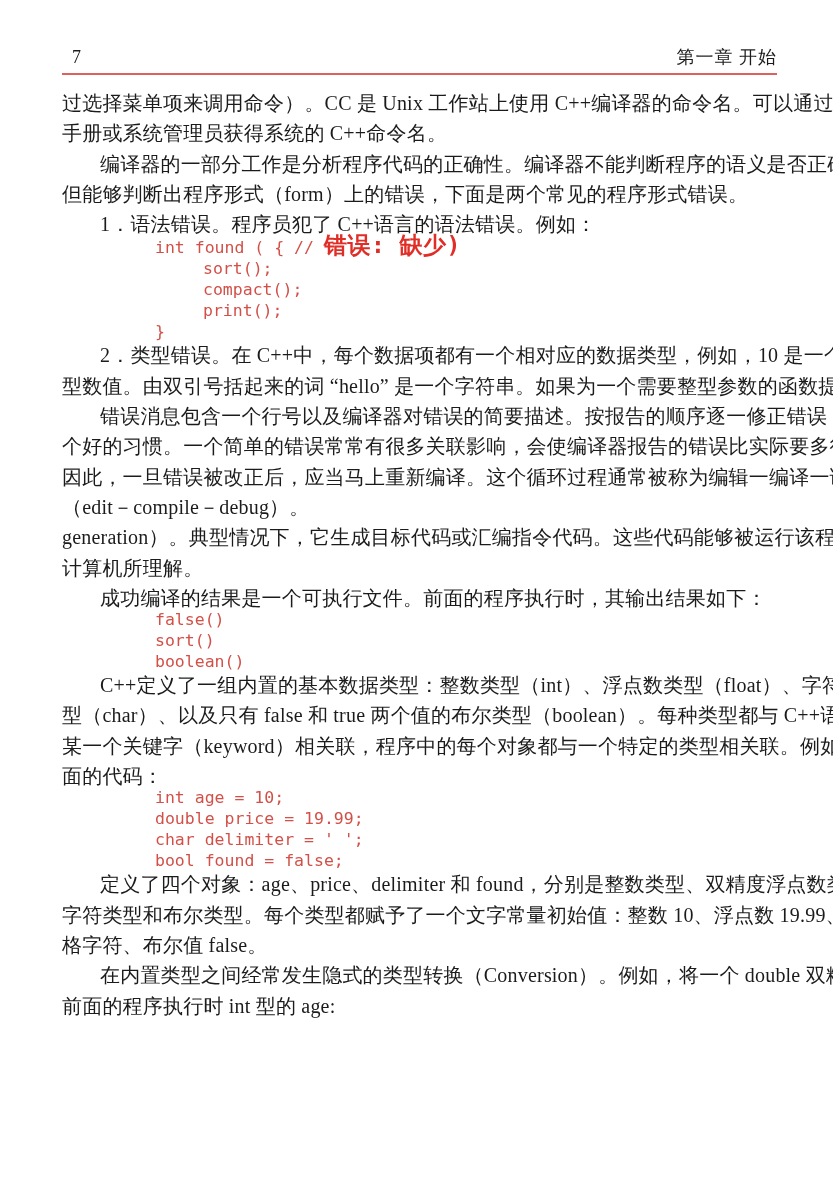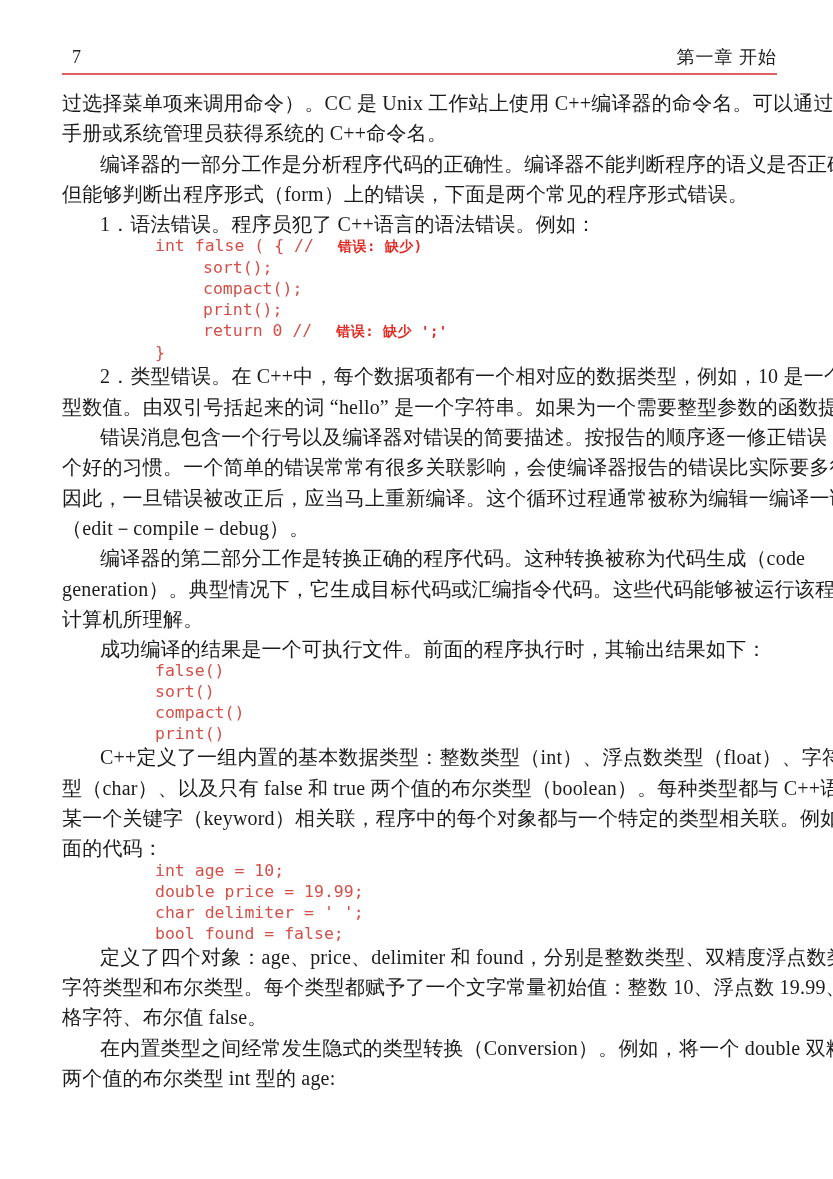--- a/index.html
+++ b/index.html
@@ -50,74 +50,70 @@
     font-size: 16.5px;
     line-height: 21px;
     color: #d25048;
     padding-left: 93px;
     white-space: pre;
   }
   .code-line.nest { padding-left: 141px; }
   .code-comment {
     font-weight: bold;
     color: #e02d26;
-    font-size: 14px;
+    font-size: 23px;
     letter-spacing: 0.5px;
-    margin-left: 14px;
   }
 </style>
 </head>
 <body>
 
 <div class="page">
   <div class="header-row">
     <span class="page-number">7</span>
     <span class="chapter-title">第一章 开始</span>
   </div>
   <div class="header-rule"></div>
 
   <div class="page-body">
       <div class="bline">过选择菜单项来调用命令）。CC 是 Unix 工作站上使用 C++编译器的命令名。可以通过参考</div>
       <div class="bline">手册或系统管理员获得系统的 C++命令名。</div>
       <div class="bline ind">编译器的一部分工作是分析程序代码的正确性。编译器不能判断程序的语义是否正确，</div>
       <div class="bline">但能够判断出程序形式（form）上的错误，下面是两个常见的程序形式错误。</div>
       <div class="bline ind">1．语法错误。程序员犯了 C++语言的语法错误。例如：</div>
       <div class="code-block">
-        <div class="code-line"><span>int false ( { // </span><span class="code-comment">错误: 缺少)</span></div>
+        <div class="code-line"><span>int found ( { // </span><span class="code-comment">错误: 缺少)</span></div>
         <div class="code-line nest"><span>sort();</span></div>
         <div class="code-line nest"><span>compact();</span></div>
         <div class="code-line nest"><span>print();</span></div>
-        <div class="code-line nest"><span>return 0 // </span><span class="code-comment">错误: 缺少 ';'</span></div>
         <div class="code-line"><span>}</span></div>
       </div>
       <div class="bline ind">2．类型错误。在 C++中，每个数据项都有一个相对应的数据类型，例如，10 是一个整</div>
       <div class="bline">型数值。由双引号括起来的词 “hello” 是一个字符串。如果为一个需要整型参数的函数提供</div>
       <div class="bline ind">错误消息包含一个行号以及编译器对错误的简要描述。按报告的顺序逐一修正错误，是</div>
       <div class="bline">个好的习惯。一个简单的错误常常有很多关联影响，会使编译器报告的错误比实际要多得多，</div>
       <div class="bline">因此，一旦错误被改正后，应当马上重新编译。这个循环过程通常被称为编辑一编译一调试</div>
       <div class="bline">（edit－compile－debug）。</div>
-      <div class="bline ind">编译器的第二部分工作是转换正确的程序代码。这种转换被称为代码生成（code</div>
       <div class="bline">generation）。典型情况下，它生成目标代码或汇编指令代码。这些代码能够被运行该程序的</div>
       <div class="bline">计算机所理解。</div>
       <div class="bline ind">成功编译的结果是一个可执行文件。前面的程序执行时，其输出结果如下：</div>
       <div class="code-block">
         <div class="code-line"><span>false()</span></div>
         <div class="code-line"><span>sort()</span></div>
-        <div class="code-line"><span>compact()</span></div>
-        <div class="code-line"><span>print()</span></div>
+        <div class="code-line"><span>boolean()</span></div>
       </div>
       <div class="bline ind">C++定义了一组内置的基本数据类型：整数类型（int）、浮点数类型（float）、字符类</div>
       <div class="bline">型（char）、以及只有 false 和 true 两个值的布尔类型（boolean）。每种类型都与 C++语言中</div>
       <div class="bline">某一个关键字（keyword）相关联，程序中的每个对象都与一个特定的类型相关联。例如，下</div>
       <div class="bline">面的代码：</div>
       <div class="code-block">
         <div class="code-line"><span>int age = 10;</span></div>
         <div class="code-line"><span>double price = 19.99;</span></div>
         <div class="code-line"><span>char delimiter = ' ';</span></div>
         <div class="code-line"><span>bool found = false;</span></div>
       </div>
       <div class="bline ind">定义了四个对象：age、price、delimiter 和 found，分别是整数类型、双精度浮点数类型、</div>
       <div class="bline">字符类型和布尔类型。每个类型都赋予了一个文字常量初始值：整数 10、浮点数 19.99、空</div>
       <div class="bline">格字符、布尔值 false。</div>
       <div class="bline ind">在内置类型之间经常发生隐式的类型转换（Conversion）。例如，将一个 double 双精度</div>
-      <div class="bline">两个值的布尔类型 int 型的 age:</div>
+      <div class="bline">前面的程序执行时 int 型的 age:</div>
     </div>
 </div>
 
 </body></html>

